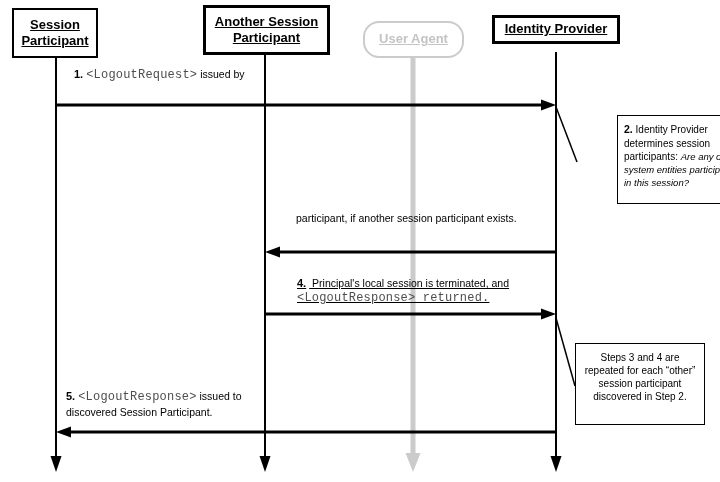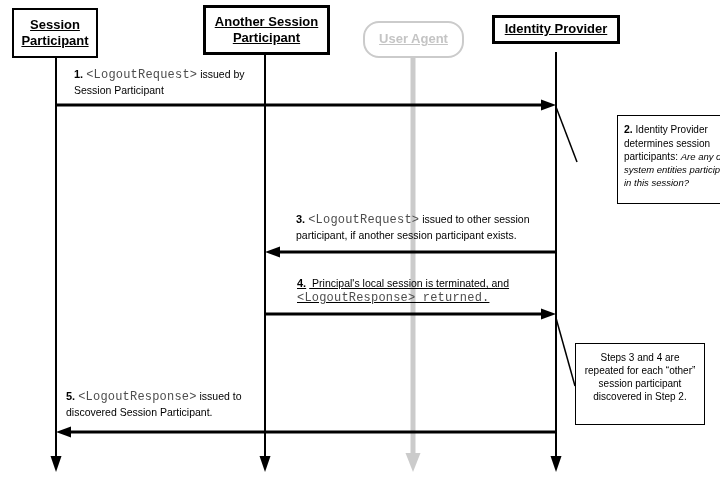--- a/index.html
+++ b/index.html
@@ -93,25 +93,23 @@
   <div class="pbox muted" style="left:363px;top:21px;width:101px;height:37px;">
     <div class="lbl">User Agent</div>
   </div>
 
   <div class="pbox" style="left:492px;top:15px;width:128px;height:29px;">
     <div class="lbl">Identity Provider</div>
   </div>
 
   <div class="msg-label" style="left:74px;top:67px;">
     <div><b>1.</b><span class="mono">&lt;LogoutRequest&gt;</span><span> issued by</span></div>
-    <div>Session Participant</div>
   </div>
 
   <div class="msg-label" style="left:296px;top:212px;">
-    <div><b>3.</b><span class="mono">&lt;LogoutRequest&gt;</span><span> issued to other session</span></div>
     <div>participant, if another session participant exists.</div>
   </div>
 
   <div class="msg-label" style="left:297px;top:276px;text-decoration:underline;">
     <div><b>4.</b><span> Principal's local session is terminated, and</span></div>
     <div class="mono">&lt;LogoutResponse&gt; returned.</div>
   </div>
 
   <div class="msg-label" style="left:66px;top:389px;">
     <div><b>5.</b><span class="mono">&lt;LogoutResponse&gt;</span><span> issued to</span></div>

